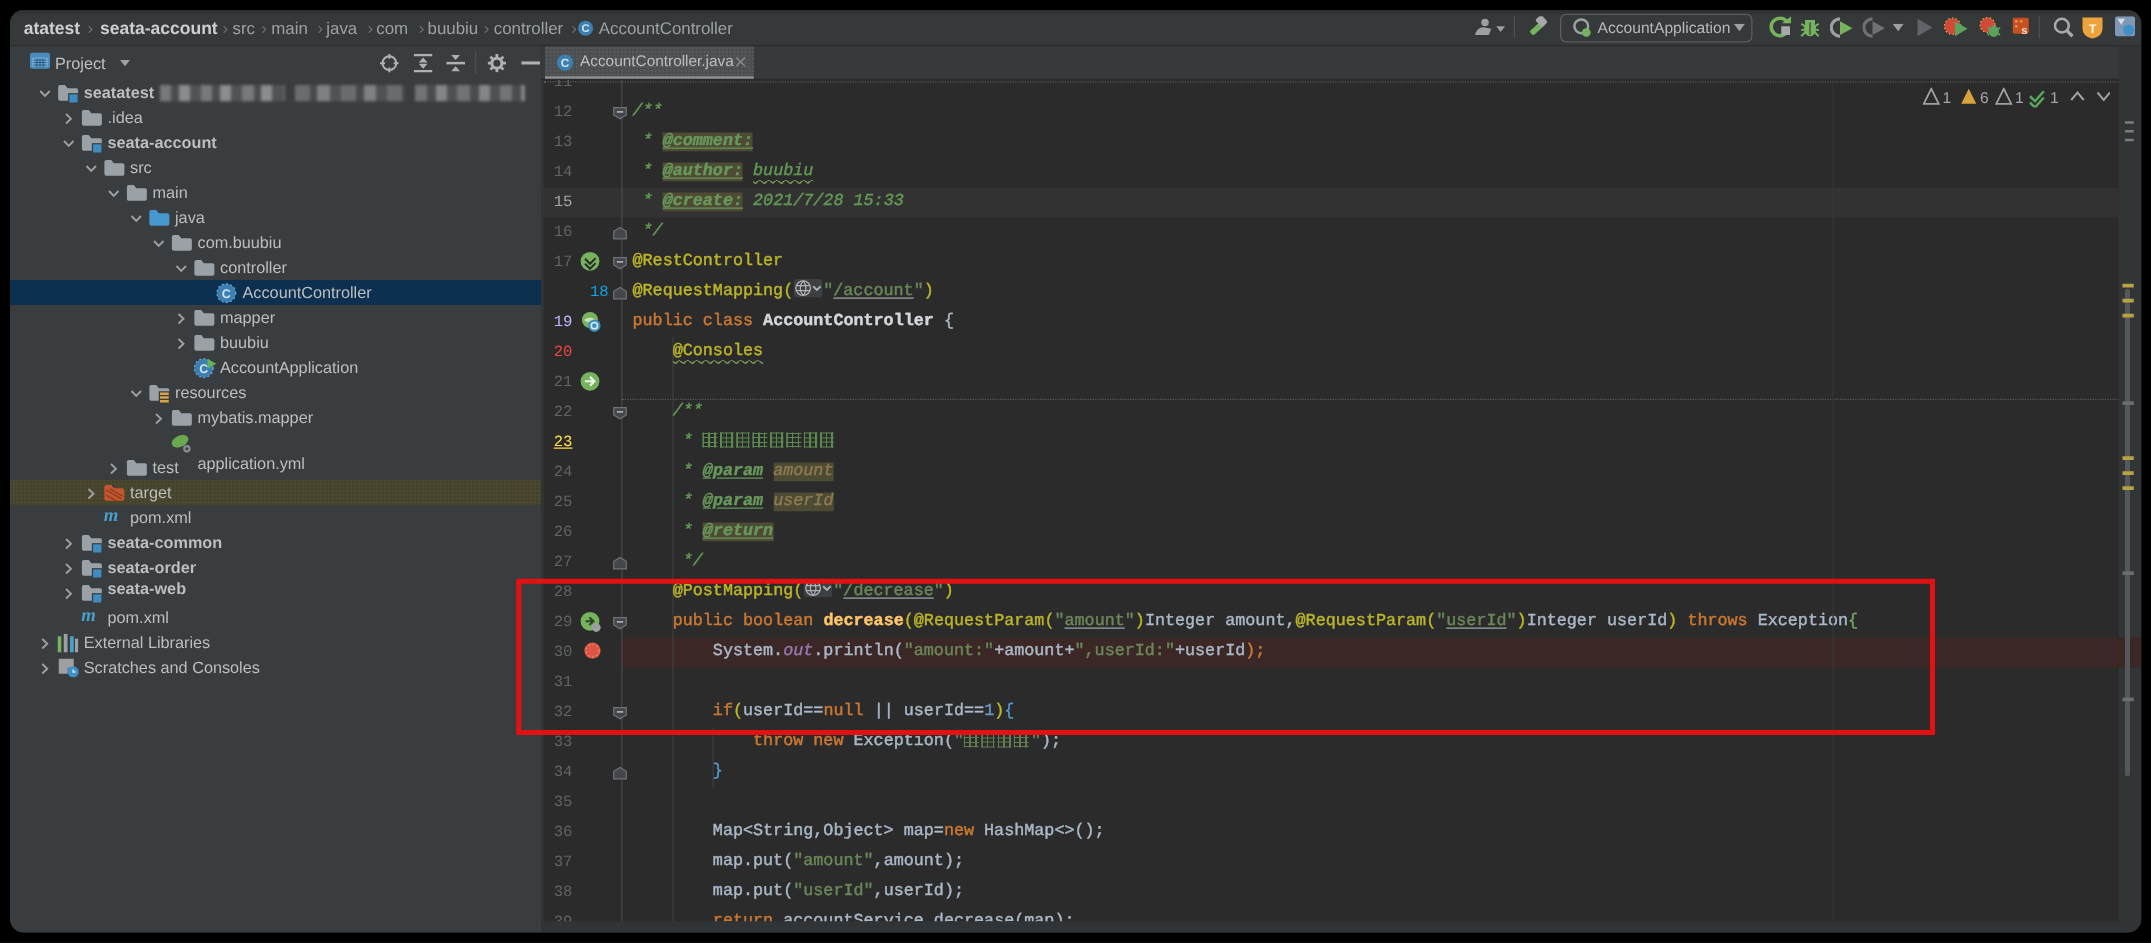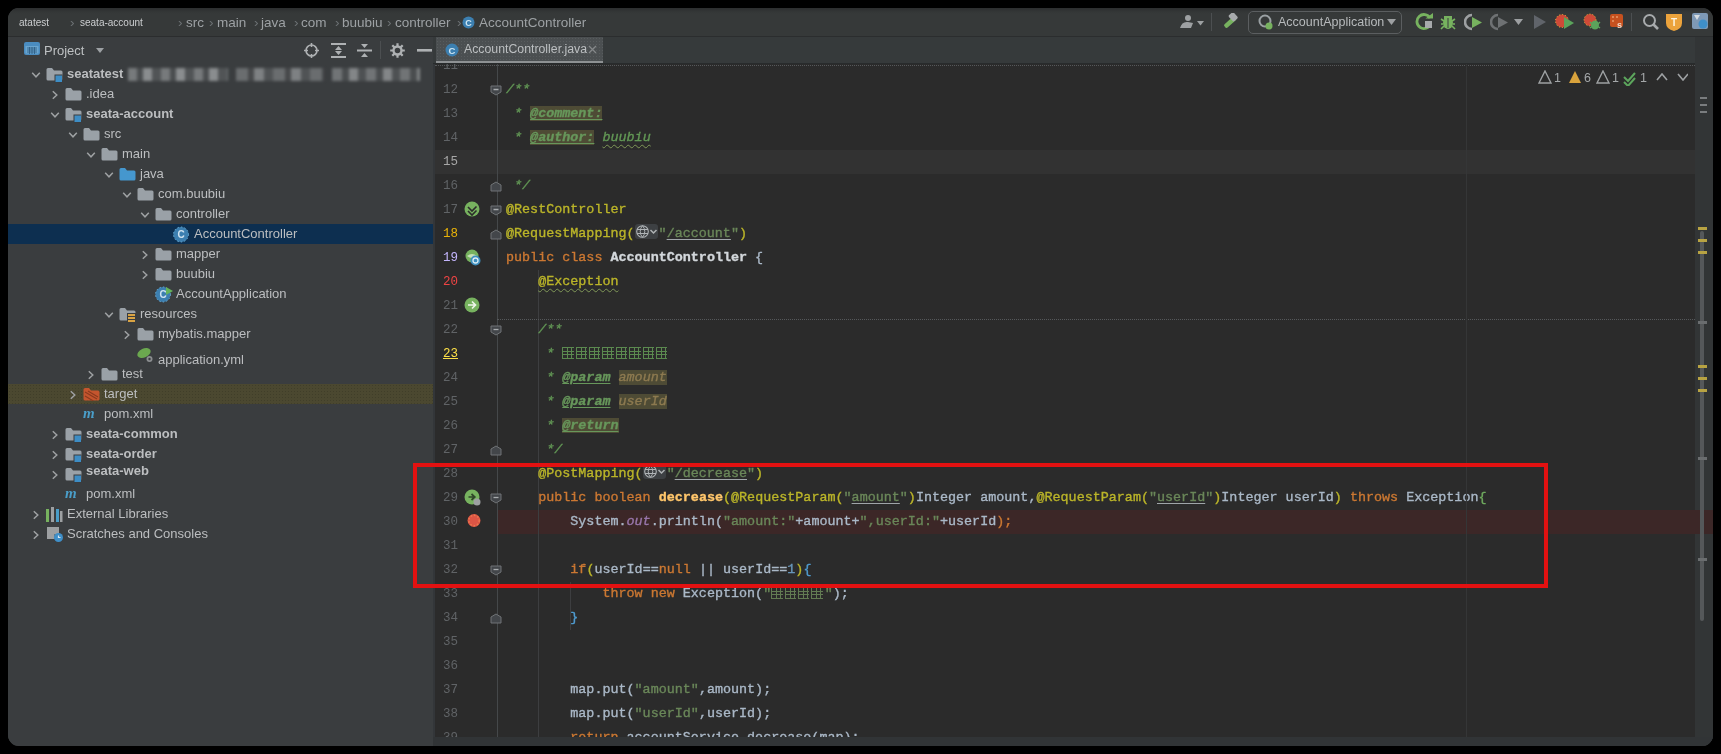--- a/index.html
+++ b/index.html
@@ -1,20 +1,20 @@
 <!DOCTYPE html>
 <html><head>
 <meta charset="utf-8">
 <style>
 html,body{margin:0;padding:0;background:#000;}
 body{width:1721px;height:754px;position:relative;overflow:hidden;font-family:"Liberation Sans",sans-serif;}
 #win{position:absolute;left:8px;top:8px;width:1705px;height:738px;background:#3a3d3f;border-radius:11px;overflow:hidden;}
 #top{position:absolute;left:0;top:0;width:1705px;height:28px;background:linear-gradient(#2c2e2f 0,#343737 4px,#363939 6px);border-bottom:1px solid #2b2d2e;}
 .bc{position:absolute;top:0;height:28px;line-height:29px;font-size:13.5px;color:#9da1a4;white-space:nowrap;}
-.bb{font-weight:normal;font-size:10px;color:#ccced0;}
+.bb{font-weight:bold;font-size:14px;color:#ccced0;}
 #proj{position:absolute;left:0;top:29px;width:425px;height:709px;background:#3a3d3f;}
 .trow{position:absolute;left:0;width:425px;height:20px;line-height:20px;font-size:13px;color:#bcbec0;white-space:nowrap;}
 .bold{font-weight:bold;}
 #ed{position:absolute;left:425px;top:29px;width:1280px;height:709px;background:#2b2b2b;overflow:hidden;}
 #tabbar{position:absolute;left:0;top:0;width:1280px;height:26px;background:#363a3b;border-bottom:1px solid #282b2c;z-index:20;}
 #tab{position:absolute;left:3px;top:0;width:167px;height:24px;background:#4b4f51;background-image:radial-gradient(circle,#585c5e 30%,transparent 32%);background-size:3px 3px;}
 #tabu{position:absolute;left:3px;top:24px;width:167px;height:2px;background:#8e9193;z-index:21;}
 .cl{position:absolute;left:73px;height:24px;line-height:24px;font-family:"Liberation Mono",monospace;font-size:13.4px;white-space:pre;color:#aab8c7;-webkit-text-stroke:0.35px;}
 .ln{position:absolute;left:0px;width:25px;height:24px;line-height:24px;text-align:right;font-family:"Liberation Mono",monospace;font-size:12.5px;color:#606366;}
 .k{color:#cc7832;}
@@ -282,21 +282,21 @@
       </svg>
       <svg class="abs" style="left:129px;top:290px;" width="17" height="16">
         <path d="M0.5 2.5 Q0.5 1 2 1 L6 1 L8 3.5 L15 3.5 Q16.5 3.5 16.5 5 L16.5 12 Q16.5 13.5 15 13.5 L2 13.5 Q0.5 13.5 0.5 12 Z" fill="#9aa1a7"></path>
       </svg>
       <div class="trow" style="left:150px;top:287px; width:auto;">mybatis.mapper</div>
       <svg class="abs" style="left:129px;top:310px;" width="18" height="16">
         <ellipse cx="7" cy="6" rx="7" ry="4.5" transform="rotate(-25 7 6)" fill="#6ba84f"></ellipse>
         <circle cx="12.5" cy="12" r="3" fill="#8b8e90"></circle>
         <circle cx="12.5" cy="12" r="1.2" fill="#3a3d3f"></circle>
       </svg>
-      <div class="trow" style="left:150px;top:313px; width:auto;">application.yml</div>
+      <div class="trow" style="left:150px;top:324px; width:auto;">application.yml</div>
       <svg class="abs" style="left:79px;top:333px;" width="8" height="10">
         <path d="M1.8 1.2 L5.8 5 L1.8 8.8" fill="none" stroke="#9ea1a3" stroke-width="1.5"></path>
       </svg>
       <svg class="abs" style="left:93px;top:330px;" width="17" height="16">
         <path d="M0.5 2.5 Q0.5 1 2 1 L6 1 L8 3.5 L15 3.5 Q16.5 3.5 16.5 5 L16.5 12 Q16.5 13.5 15 13.5 L2 13.5 Q0.5 13.5 0.5 12 Z" fill="#9aa1a7"></path>
       </svg>
       <div class="trow" style="left:114px;top:327px; width:auto;">test</div>
       <div class="abs" style="left:0;top:347px;width:425px;height:20px;background:#4b4830;background-image:radial-gradient(circle,#403e29 30%,transparent 32%);background-size:3px 3px;"></div>
       <svg class="abs" style="left:61px;top:353px;" width="8" height="10">
         <path d="M1.8 1.2 L5.8 5 L1.8 8.8" fill="none" stroke="#9ea1a3" stroke-width="1.5"></path>
@@ -367,21 +367,21 @@
       <div class="abs" style="left:0;top:0;width:2px;height:709px;background:#333639;"></div>
       <div class="dotline" style="left:2px;top:28px;width:1260px;"></div>
       <div class="dotline" style="left:64px;top:282px;width:1198px;"></div>
       <div class="ln" style="top:17px;color:#606366;">11</div>
       <div class="ln" style="top:41px;color:#606366;">12</div>
       <div class="ln" style="top:65px;color:#606366;">13</div>
       <div class="ln" style="top:89px;color:#606366;">14</div>
       <div class="ln" style="top:113px;color:#a7a7a7;">15</div>
       <div class="ln" style="top:137px;color:#606366;">16</div>
       <div class="ln" style="top:161px;color:#606366;">17</div>
-      <div class="ln" style="top:185px;color:#eab308;">18</div>
+      <div class="ln" style="top:185px;color:#0ea5e9;padding-left:29px;">18</div>
       <div class="ln" style="top:209px;color:#c4b5fd;">19</div>
       <div class="ln" style="top:233px;color:#ef4444;">20</div>
       <div class="ln" style="top:257px;color:#606366;">21</div>
       <div class="ln" style="top:281px;color:#606366;">22</div>
       <div class="ln" style="top:305px;color:#fde047;text-decoration:underline;">23</div>
       <div class="ln" style="top:329px;color:#606366;">24</div>
       <div class="ln" style="top:353px;color:#606366;">25</div>
       <div class="ln" style="top:377px;color:#606366;">26</div>
       <div class="ln" style="top:401px;color:#606366;">27</div>
       <div class="ln" style="top:425px;color:#606366;">28</div>
@@ -448,49 +448,51 @@
         <path d="M1 1 h10 v6 l-5 3 l-5 -3 z" fill="#43464a" stroke="#707376" stroke-width="1"></path>
         <path d="M3.5 4.5 h5" stroke="#a9acae" stroke-width="1.3"></path>
       </svg>
       <svg class="abs" style="left:57px;top:192px;" width="12" height="11">
         <path d="M1 10 h10 v-6 l-5 -3 l-5 3 z" fill="#43464a" stroke="#707376" stroke-width="1"></path>
       </svg>
       <div class="cl" style="top:17px;"></div>
       <div class="cl" style="top:41px;"><span class="c">/**</span></div>
       <div class="cl" style="top:65px;"><span class="c"> * </span><span class="ct hl">@comment:</span></div>
       <div class="cl" style="top:89px;"><span class="c"> * </span><span class="ct hl">@author:</span><span class="c"> </span><span class="c wav">buubiu</span></div>
+      <div class="cl" style="top:113px;"><span class="c"> * </span><span class="ct hl">@create:</span><span class="c"> 2021/7/28 15:33</span></div>
       <div class="cl" style="top:137px;"><span class="c"> */</span></div>
       <div class="cl" style="top:161px;"><span class="a">@RestController</span></div>
       <div class="cl" style="top:185px;"><span class="a">@RequestMapping(</span><span class="isp"><svg style="display:inline-block;vertical-align:-2px;" width="23" height="15">
             <rect x="0" y="0" width="23" height="15" rx="3" fill="#3d4043"></rect>
             <circle cx="7.5" cy="7.5" r="5.8" fill="none" stroke="#afb3b6" stroke-width="1.1"></circle>
             <path d="M2 5.5 h11 M2 9.5 h11 M7.5 1.7 a8.5 8.5 0 0 1 0 11.6 M7.5 1.7 a8.5 8.5 0 0 0 0 11.6" stroke="#afb3b6" stroke-width="1" fill="none"></path>
             <path d="M15.5 6 L18.5 9 L21.5 6" stroke="#aeb1b3" stroke-width="1.5" fill="none"></path>
           </svg></span><span class="s">"</span><span class="su">/account</span><span class="s">"</span><span class="a">)</span></div>
       <div class="cl" style="top:209px;"><span class="k">public class </span><span class="cn">AccountController</span> {</div>
-      <div class="cl" style="top:233px;">    <span class="a wav">@Exception</span></div>
+      <div class="cl" style="top:233px;">    <span class="a wav">@Consoles</span></div>
       <div class="cl" style="top:281px;">    <span class="c">/**</span></div>
       <div class="cl" style="top:305px;">     <span class="c">* <span style="display:inline-block;width:11.4px;height:12px;margin-right:2px;vertical-align:-1.5px;background:repeating-linear-gradient(0deg,#629755 0 1px,transparent 1px 3.6px),repeating-linear-gradient(90deg,#629755 0 1.2px,transparent 1.2px 4.6px);opacity:0.88;"></span><span style="display:inline-block;width:11.4px;height:12px;margin-right:2px;vertical-align:-1.5px;background:repeating-linear-gradient(0deg,#629755 0 1px,transparent 1px 3.6px),repeating-linear-gradient(90deg,#629755 0 1.2px,transparent 1.2px 4.6px);opacity:0.88;"></span><span style="display:inline-block;width:11.4px;height:12px;margin-right:2px;vertical-align:-1.5px;background:repeating-linear-gradient(0deg,#629755 0 1px,transparent 1px 3.6px),repeating-linear-gradient(90deg,#629755 0 1.2px,transparent 1.2px 4.6px);opacity:0.88;"></span><span style="display:inline-block;width:11.4px;height:12px;margin-right:2px;vertical-align:-1.5px;background:repeating-linear-gradient(0deg,#629755 0 1px,transparent 1px 3.6px),repeating-linear-gradient(90deg,#629755 0 1.2px,transparent 1.2px 4.6px);opacity:0.88;"></span><span style="display:inline-block;width:11.4px;height:12px;margin-right:2px;vertical-align:-1.5px;background:repeating-linear-gradient(0deg,#629755 0 1px,transparent 1px 3.6px),repeating-linear-gradient(90deg,#629755 0 1.2px,transparent 1.2px 4.6px);opacity:0.88;"></span><span style="display:inline-block;width:11.4px;height:12px;margin-right:2px;vertical-align:-1.5px;background:repeating-linear-gradient(0deg,#629755 0 1px,transparent 1px 3.6px),repeating-linear-gradient(90deg,#629755 0 1.2px,transparent 1.2px 4.6px);opacity:0.88;"></span><span style="display:inline-block;width:11.4px;height:12px;margin-right:2px;vertical-align:-1.5px;background:repeating-linear-gradient(0deg,#629755 0 1px,transparent 1px 3.6px),repeating-linear-gradient(90deg,#629755 0 1.2px,transparent 1.2px 4.6px);opacity:0.88;"></span><span style="display:inline-block;width:11.4px;height:12px;margin-right:2px;vertical-align:-1.5px;background:repeating-linear-gradient(0deg,#629755 0 1px,transparent 1px 3.6px),repeating-linear-gradient(90deg,#629755 0 1.2px,transparent 1.2px 4.6px);opacity:0.88;"></span></span></div>
       <div class="cl" style="top:329px;">     <span class="c">* </span><span class="ct">@param</span> <span class="pv hl">amount</span></div>
       <div class="cl" style="top:353px;">     <span class="c">* </span><span class="ct">@param</span> <span class="pv hl">userId</span></div>
       <div class="cl" style="top:377px;">     <span class="c">* </span><span class="ct hl">@return</span></div>
       <div class="cl" style="top:401px;">     <span class="c">*/</span></div>
       <div class="cl" style="top:425px;">    <span class="a">@PostMapping(</span><span class="isp"><svg style="display:inline-block;vertical-align:-2px;" width="23" height="15">
             <rect x="0" y="0" width="23" height="15" rx="3" fill="#3d4043"></rect>
             <circle cx="7.5" cy="7.5" r="5.8" fill="none" stroke="#afb3b6" stroke-width="1.1"></circle>
             <path d="M2 5.5 h11 M2 9.5 h11 M7.5 1.7 a8.5 8.5 0 0 1 0 11.6 M7.5 1.7 a8.5 8.5 0 0 0 0 11.6" stroke="#afb3b6" stroke-width="1" fill="none"></path>
             <path d="M15.5 6 L18.5 9 L21.5 6" stroke="#aeb1b3" stroke-width="1.5" fill="none"></path>
           </svg></span><span class="s">"</span><span class="su">/decrease</span><span class="s">"</span><span class="a">)</span></div>
       <div class="cl" style="top:449px;">    <span class="k">public boolean </span><span class="m">decrease</span><span class="a">(</span><span class="a">@RequestParam(</span><span class="s">"</span><span class="su">amount</span><span class="s">"</span><span class="a">)</span>Integer amount,<span class="a">@RequestParam(</span><span class="s">"</span><span class="su">userId</span><span class="s">"</span><span class="a">)</span>Integer userId<span class="a">)</span> <span class="k">throws </span>Exception<span style="color:#6faa5e;">{</span></div>
       <div class="cl" style="top:473px;">        System.<span class="f">out</span>.println(<span class="s">"amount:"</span>+amount+<span class="s">",userId:"</span>+userId<span class="k">);</span></div>
       <div class="cl" style="top:497px;"></div>
       <div class="cl" style="top:521px;">        <span class="k">if</span><span class="a">(</span>userId==<span class="k">null</span> || userId==<span class="n">1</span><span class="a">)</span><span style="color:#4f9bcf;">{</span></div>
       <div class="cl" style="top:545px;">            <span class="k">throw new </span>Exception(<span class="s">"<span style="display:inline-block;width:11.4px;height:12px;margin-right:2px;vertical-align:-1.5px;background:repeating-linear-gradient(0deg,#6a8759 0 1px,transparent 1px 3.6px),repeating-linear-gradient(90deg,#6a8759 0 1.2px,transparent 1.2px 4.6px);opacity:0.88;"></span><span style="display:inline-block;width:11.4px;height:12px;margin-right:2px;vertical-align:-1.5px;background:repeating-linear-gradient(0deg,#6a8759 0 1px,transparent 1px 3.6px),repeating-linear-gradient(90deg,#6a8759 0 1.2px,transparent 1.2px 4.6px);opacity:0.88;"></span><span style="display:inline-block;width:11.4px;height:12px;margin-right:2px;vertical-align:-1.5px;background:repeating-linear-gradient(0deg,#6a8759 0 1px,transparent 1px 3.6px),repeating-linear-gradient(90deg,#6a8759 0 1.2px,transparent 1.2px 4.6px);opacity:0.88;"></span><span style="display:inline-block;width:11.4px;height:12px;margin-right:2px;vertical-align:-1.5px;background:repeating-linear-gradient(0deg,#6a8759 0 1px,transparent 1px 3.6px),repeating-linear-gradient(90deg,#6a8759 0 1.2px,transparent 1.2px 4.6px);opacity:0.88;"></span>"</span>);</div>
       <div class="cl" style="top:569px;">        <span style="color:#4f9bcf;">}</span></div>
       <div class="cl" style="top:593px;"></div>
+      <div class="cl" style="top:617px;">        Map&lt;String,Object&gt; map=<span class="k">new</span> HashMap&lt;&gt;();</div>
       <div class="cl" style="top:641px;">        map.put(<span class="s">"amount"</span>,amount);</div>
       <div class="cl" style="top:665px;">        map.put(<span class="s">"userId"</span>,userId);</div>
       <div class="cl" style="top:689px;">        <span class="k">return</span> accountService.decrease(map);</div>
       <svg class="abs" style="left:1105px;top:33px;" width="150" height="16">
         <path d="M7 1 L13 13 L1 13 Z" fill="none" stroke="#9ea1a3" stroke-width="1.4"></path>
         <path d="M37 1 L43 13 L31 13 Z" fill="#d9a33c"></path>
         <path d="M65 1 L71 13 L59 13 Z" fill="none" stroke="#9ea1a3" stroke-width="1.4"></path>
         <path d="M86 7 l4 4 l7 -8 M86 12 l4 4 l7 -8" stroke="#5ca55c" stroke-width="2" fill="none"></path>
         <path d="M119 10 l5 -6 l5 6" stroke="#9ea1a3" stroke-width="1.6" fill="none"></path>
         <path d="M140 4 l5 6 l5 -6" stroke="#9ea1a3" stroke-width="1.6" fill="none"></path>

